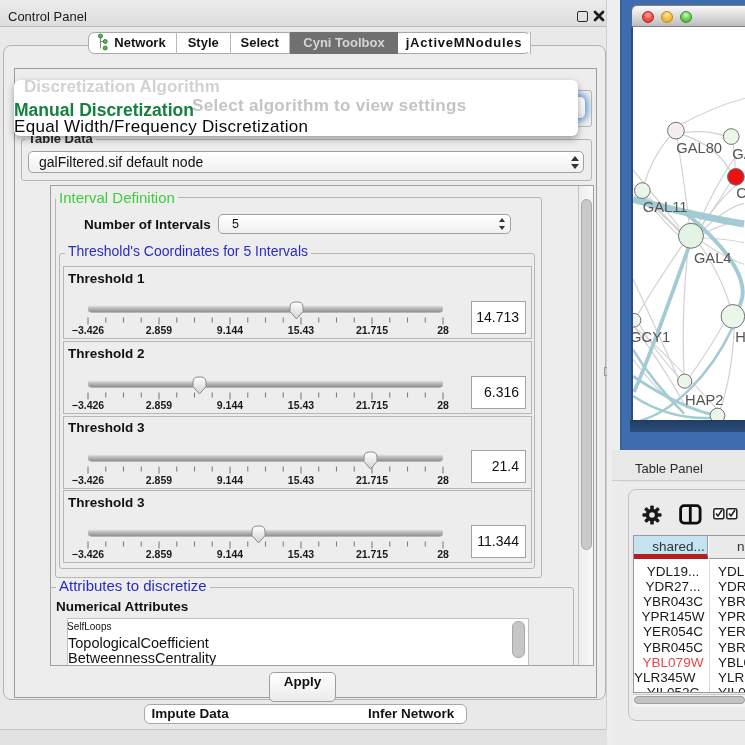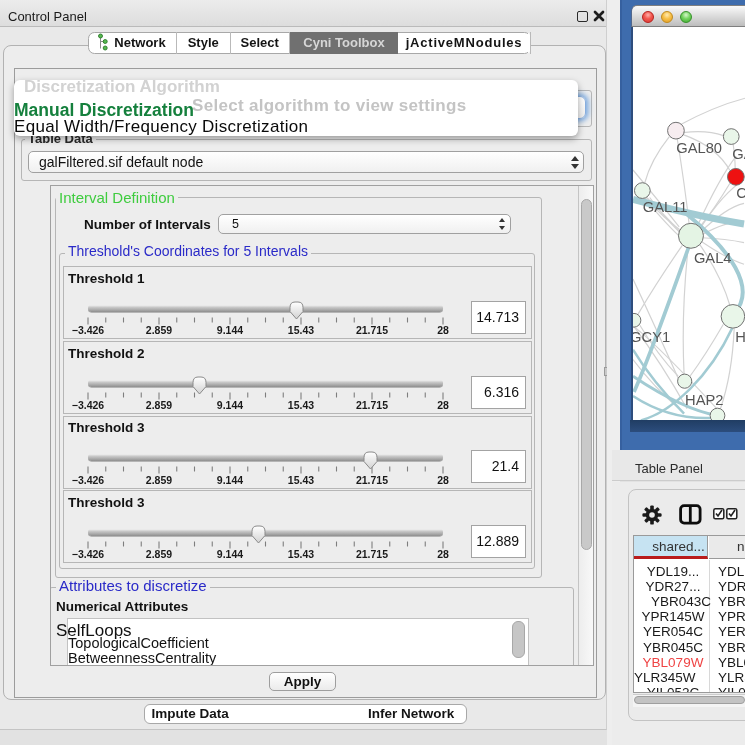--- a/index.html
+++ b/index.html
@@ -223,33 +223,33 @@
 <div class="ab bold" style="left:362px;top:362px;width:60px;text-align:center;font-size:10.5px;color:#1a1a1a;">28</div>
 <svg width="17" height="20" style="position:absolute;left:199.0px;top:338px;z-index:2;">
         <defs>
           <linearGradient id="tg4" x1="0" y1="0" x2="0" y2="1">
             <stop offset="0" stop-color="#ffffff"></stop>
             <stop offset="1" stop-color="#d2d2d2"></stop>
           </linearGradient>
         </defs>
         <path d="M2,7.5 Q2,2 7,2 L10,2 Q15,2 15,7.5 L15,11.5 L8.5,19 L2,11.5 Z" fill="url(#tg4)" stroke="#8a8a8a" stroke-width="1"></path>
       </svg>
-<div class="ab" style="left:420px;top:338.5px;width:55px;height:33px;background:#fff;border:1px solid #a3a3a3;font-size:14px;color:#111;text-align:right;line-height:31px;padding-right:6px;">12.889</div>
+<div class="ab" style="left:420px;top:338.5px;width:55px;height:33px;background:#fff;border:1px solid #a3a3a3;font-size:14px;color:#111;text-align:right;line-height:31px;padding-right:6px;">11.344</div>
 <div class="grp" style="left:-2px;top:401px;width:525px;height:110px;"></div>
 <div class="grpt" style="left:5px;top:392px;color:#2a2ac8;font-size:15px;line-height:16px;">Attributes to discretize</div>
 <div class="ab bold" style="left:5px;top:413px;font-size:13.5px;color:#111;">Numerical Attributes</div>
 <div class="ab" style="left:16px;top:432px;width:462px;height:60px;background:#fff;border:1px solid #c2c2c2;"></div>
-<div class="ab" style="left:5px;top:434.5px;font-size:17px;color:#111;">SelfLoops</div>
+<div class="ab" style="left:16px;top:434.5px;font-size:10px;color:#111;">SelfLoops</div>
 <div class="ab" style="left:17px;top:449.0px;font-size:14.5px;color:#111;">TopologicalCoefficient</div>
 <div class="ab" style="left:17px;top:463.5px;font-size:14.5px;color:#111;">BetweennessCentrality</div>
 <div class="ab" style="left:461px;top:435px;width:13px;height:37px;background:#c6c6c6;border:1px solid #a8a8a8;border-radius:6px;"></div>
 <div class="ab" style="left:527px;top:0px;width:15px;height:480px;background:linear-gradient(to right,#ededed,#f8f8f8);border-left:1px solid #c4c4c4;"></div>
 <div class="ab" style="left:529.5px;top:13px;width:11px;height:351px;background:#c9c9c9;border:1px solid #a8a8a8;border-radius:6px;"></div>
 </div>
-<div class="ab" style="left:269px;top:672px;width:67px;height:19px;background:linear-gradient(#ffffff,#ebebeb);border:1px solid #9e9e9e;border-radius:5px;font-size:13.5px;font-weight:bold;color:#111;text-align:center;line-height:17px;">Apply</div>
+<div class="ab" style="left:269px;top:672px;width:67px;height:30px;background:linear-gradient(#ffffff,#ebebeb);border:1px solid #9e9e9e;border-radius:5px;font-size:13.5px;font-weight:bold;color:#111;text-align:center;line-height:17px;">Apply</div>
 <div class="ab" style="left:143.5px;top:703.5px;width:323px;height:20.5px;background:#fff;border:1px solid #a8a8a8;border-radius:6px;"></div>
 <div class="ab" style="left:143.5px;top:703.5px;width:93.5px;height:20.5px;color:#141414;font-size:13.5px;font-weight:bold;line-height:20.5px;text-align:center;">Impute Data</div>
 <div class="ab" style="left:356px;top:703.5px;width:110.5px;height:20.5px;color:#141414;font-size:13.5px;font-weight:bold;line-height:20.5px;text-align:center;">Infer Network</div>
 <div class="ab" style="left:604px;top:367px;width:4px;height:9px;background:#c9c9c9;border:1px solid #9a9a9a;"></div>
 </div>
 <div class="ab" style="left:607px;top:0;width:13px;height:745px;background:#eeeeee;"></div>
 <div class="ab" style="left:620px;top:0;width:125px;height:450px;background:#3e6cad;border-left:2.5px solid #36609f;"></div>
 <div class="ab" style="left:630px;top:420px;width:115px;height:12px;background:linear-gradient(#203d63,#2c4d7d);"></div>
 <div class="ab" style="left:631px;top:5px;width:114px;height:22px;background:linear-gradient(#fafafa,#bdbdbd);border:1px solid #7f7f7f;border-left:1.5px solid #52688c;border-right:none;border-radius:6px 0 0 0;"></div>
 <div class="ab" style="left:641.5px;top:10.5px;width:12px;height:12px;border-radius:50%;background:radial-gradient(circle at 50% 30%, #ffb0aa 0%, #f2564d 45%, #d93832 100%);border:0.5px solid #b5211e;"></div>
@@ -333,28 +333,28 @@
   </svg>
 <svg class="ab" style="left:713px;top:508px;" width="12" height="12">
     <rect x="0.8" y="0.8" width="10" height="10" rx="1.5" fill="#fff" stroke="#222" stroke-width="1.5"></rect>
     <path d="M3,5.5 L5,8 L9,2" fill="none" stroke="#222" stroke-width="1.6"></path>
   </svg>
 <svg class="ab" style="left:726px;top:508px;" width="12" height="12">
     <rect x="0.8" y="0.8" width="10" height="10" rx="1.5" fill="#fff" stroke="#222" stroke-width="1.5"></rect>
     <path d="M3,5.5 L5,8 L9,2" fill="none" stroke="#222" stroke-width="1.6"></path>
   </svg>
 <div class="ab" style="left:633px;top:535px;width:112px;height:158px;background:#fff;border:1px solid #9a9a9a;border-right:none;overflow:hidden;">
-<div class="ab" style="left:0;top:0;width:74px;height:23px;background:#c6e3f2;border-right:1px solid #9a9a9a;border-bottom:3px solid #b91c1c;font-size:13.5px;color:#333;text-align:center;line-height:22px;padding-left:16px;">shared...</div>
+<div class="ab" style="left:0;top:0;width:74px;height:23px;background:#c6e3f2;border-right:1px solid #9a9a9a;border-bottom:5px solid #b91c1c;font-size:13.5px;color:#333;text-align:center;line-height:22px;padding-left:16px;">shared...</div>
 <div class="ab" style="left:75px;top:0;width:37px;height:23px;background:#eaeaea;border-bottom:1px solid #9a9a9a;font-size:13.5px;color:#333;padding-left:28px;line-height:22px;">n...</div>
 <div class="ab" style="left:74.5px;top:24px;width:1px;height:134px;background:#d8d8d8;"></div>
 <div class="ab" style="left:0;top:27.5px;width:78px;text-align:center;font-size:13.5px;color:#1a1a1a;">YDL19...</div>
 <div class="ab" style="left:84px;top:27.5px;font-size:13.5px;color:#1a1a1a;">YDL1</div>
 <div class="ab" style="left:0;top:42.7px;width:78px;text-align:center;font-size:13.5px;color:#1a1a1a;">YDR27...</div>
 <div class="ab" style="left:84px;top:42.7px;font-size:13.5px;color:#1a1a1a;">YDR2</div>
-<div class="ab" style="left:8px;top:57.9px;width:78px;text-align:center;font-size:13.5px;color:#1a1a1a;">YBR043C</div>
+<div class="ab" style="left:0;top:57.9px;width:78px;text-align:center;font-size:13.5px;color:#1a1a1a;">YBR043C</div>
 <div class="ab" style="left:84px;top:57.9px;font-size:13.5px;color:#1a1a1a;">YBR0</div>
 <div class="ab" style="left:0;top:73.1px;width:78px;text-align:center;font-size:13.5px;color:#1a1a1a;">YPR145W</div>
 <div class="ab" style="left:84px;top:73.1px;font-size:13.5px;color:#1a1a1a;">YPR1</div>
 <div class="ab" style="left:0;top:88.3px;width:78px;text-align:center;font-size:13.5px;color:#1a1a1a;">YER054C</div>
 <div class="ab" style="left:84px;top:88.3px;font-size:13.5px;color:#1a1a1a;">YER0</div>
 <div class="ab" style="left:0;top:103.5px;width:78px;text-align:center;font-size:13.5px;color:#1a1a1a;">YBR045C</div>
 <div class="ab" style="left:84px;top:103.5px;font-size:13.5px;color:#1a1a1a;">YBR0</div>
 <div class="ab" style="left:0;top:118.69999999999999px;width:78px;text-align:center;font-size:13.5px;color:#ef4444;">YBL079W</div>
 <div class="ab" style="left:84px;top:118.69999999999999px;font-size:13.5px;color:#1a1a1a;">YBL0</div>
 <div class="ab" style="left:0;top:133.89999999999998px;width:78px;text-align:left;font-size:13.5px;color:#1a1a1a;">YLR345W</div>

